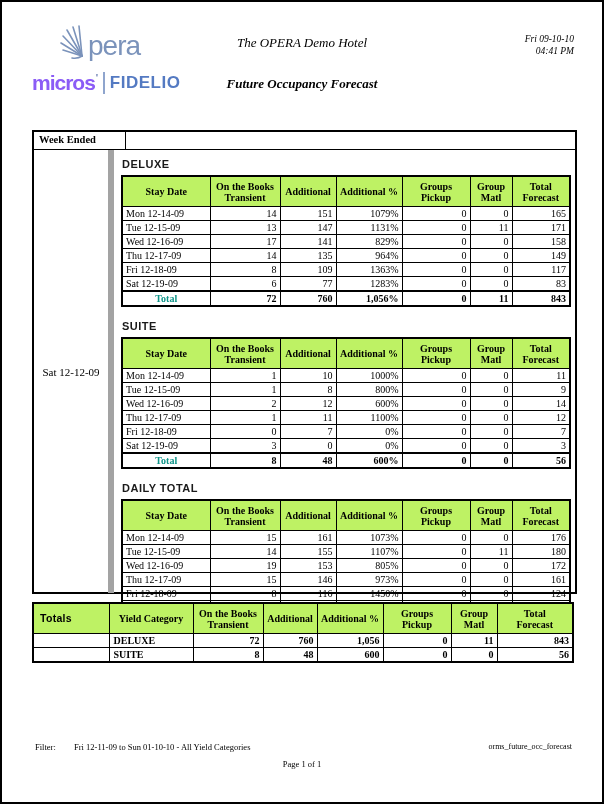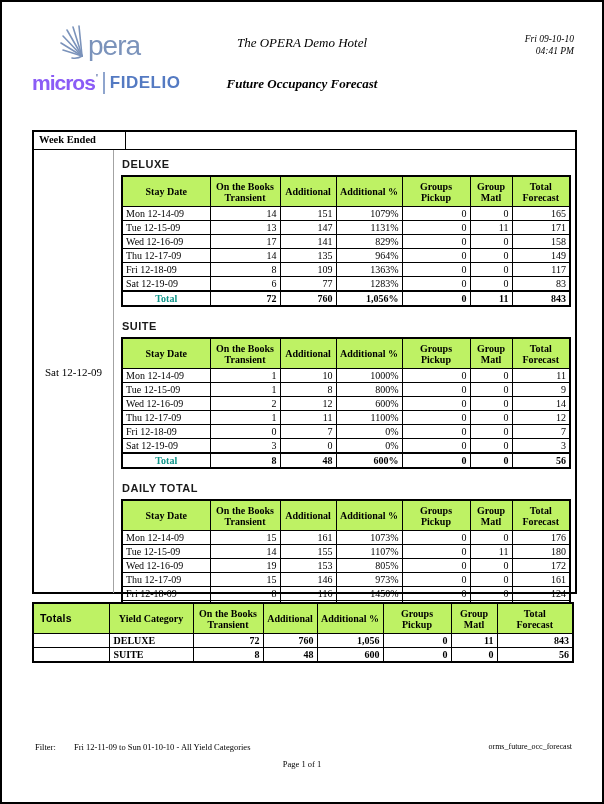--- a/index.html
+++ b/index.html
@@ -29,21 +29,21 @@
   .datetime{position:absolute;right:28px;top:31px;text-align:right;
     font-style:italic;font-size:9.5px;line-height:12px;}
   
   .main-section{position:absolute;left:30px;top:128px;width:545px;height:464px;
     border:2px solid #000;box-sizing:border-box;}
   .we-row{height:17px;border-bottom:1px solid #000;display:flex;}
   .we-label-cell{width:92px;border-right:1px solid #000;box-sizing:border-box;
     font-weight:bold;font-size:10.5px;line-height:16px;padding-left:5px;}
   .we-fill{flex:1;}
   .content-row{display:flex;height:calc(100% - 17px);}
-  .we-value-cell{width:80px;border-right:1px solid #a3a3a3;box-sizing:border-box;
+  .we-value-cell{width:80px;border-right:6px solid #a3a3a3;box-sizing:border-box;
     display:flex;align-items:center;justify-content:center;font-size:11px;}
   .content-cell{flex:1;padding:8px 0 0 7px;}
   .block{margin-bottom:13px;}
   .section-heading{font-family:"Liberation Sans",sans-serif;font-weight:bold;
     font-size:11px;line-height:13px;color:#1a1a1a;letter-spacing:0.5px;margin:0 0 4px 1px;}
   
   table{border-collapse:collapse;table-layout:fixed;}
   .ftable{width:448px;border:2px solid #000;}
   .ttable{position:absolute;left:30px;top:600px;width:540px;border:2px solid #000;}
   th{background:#bef264;border:1px solid #000;font-weight:bold;font-size:10px;

